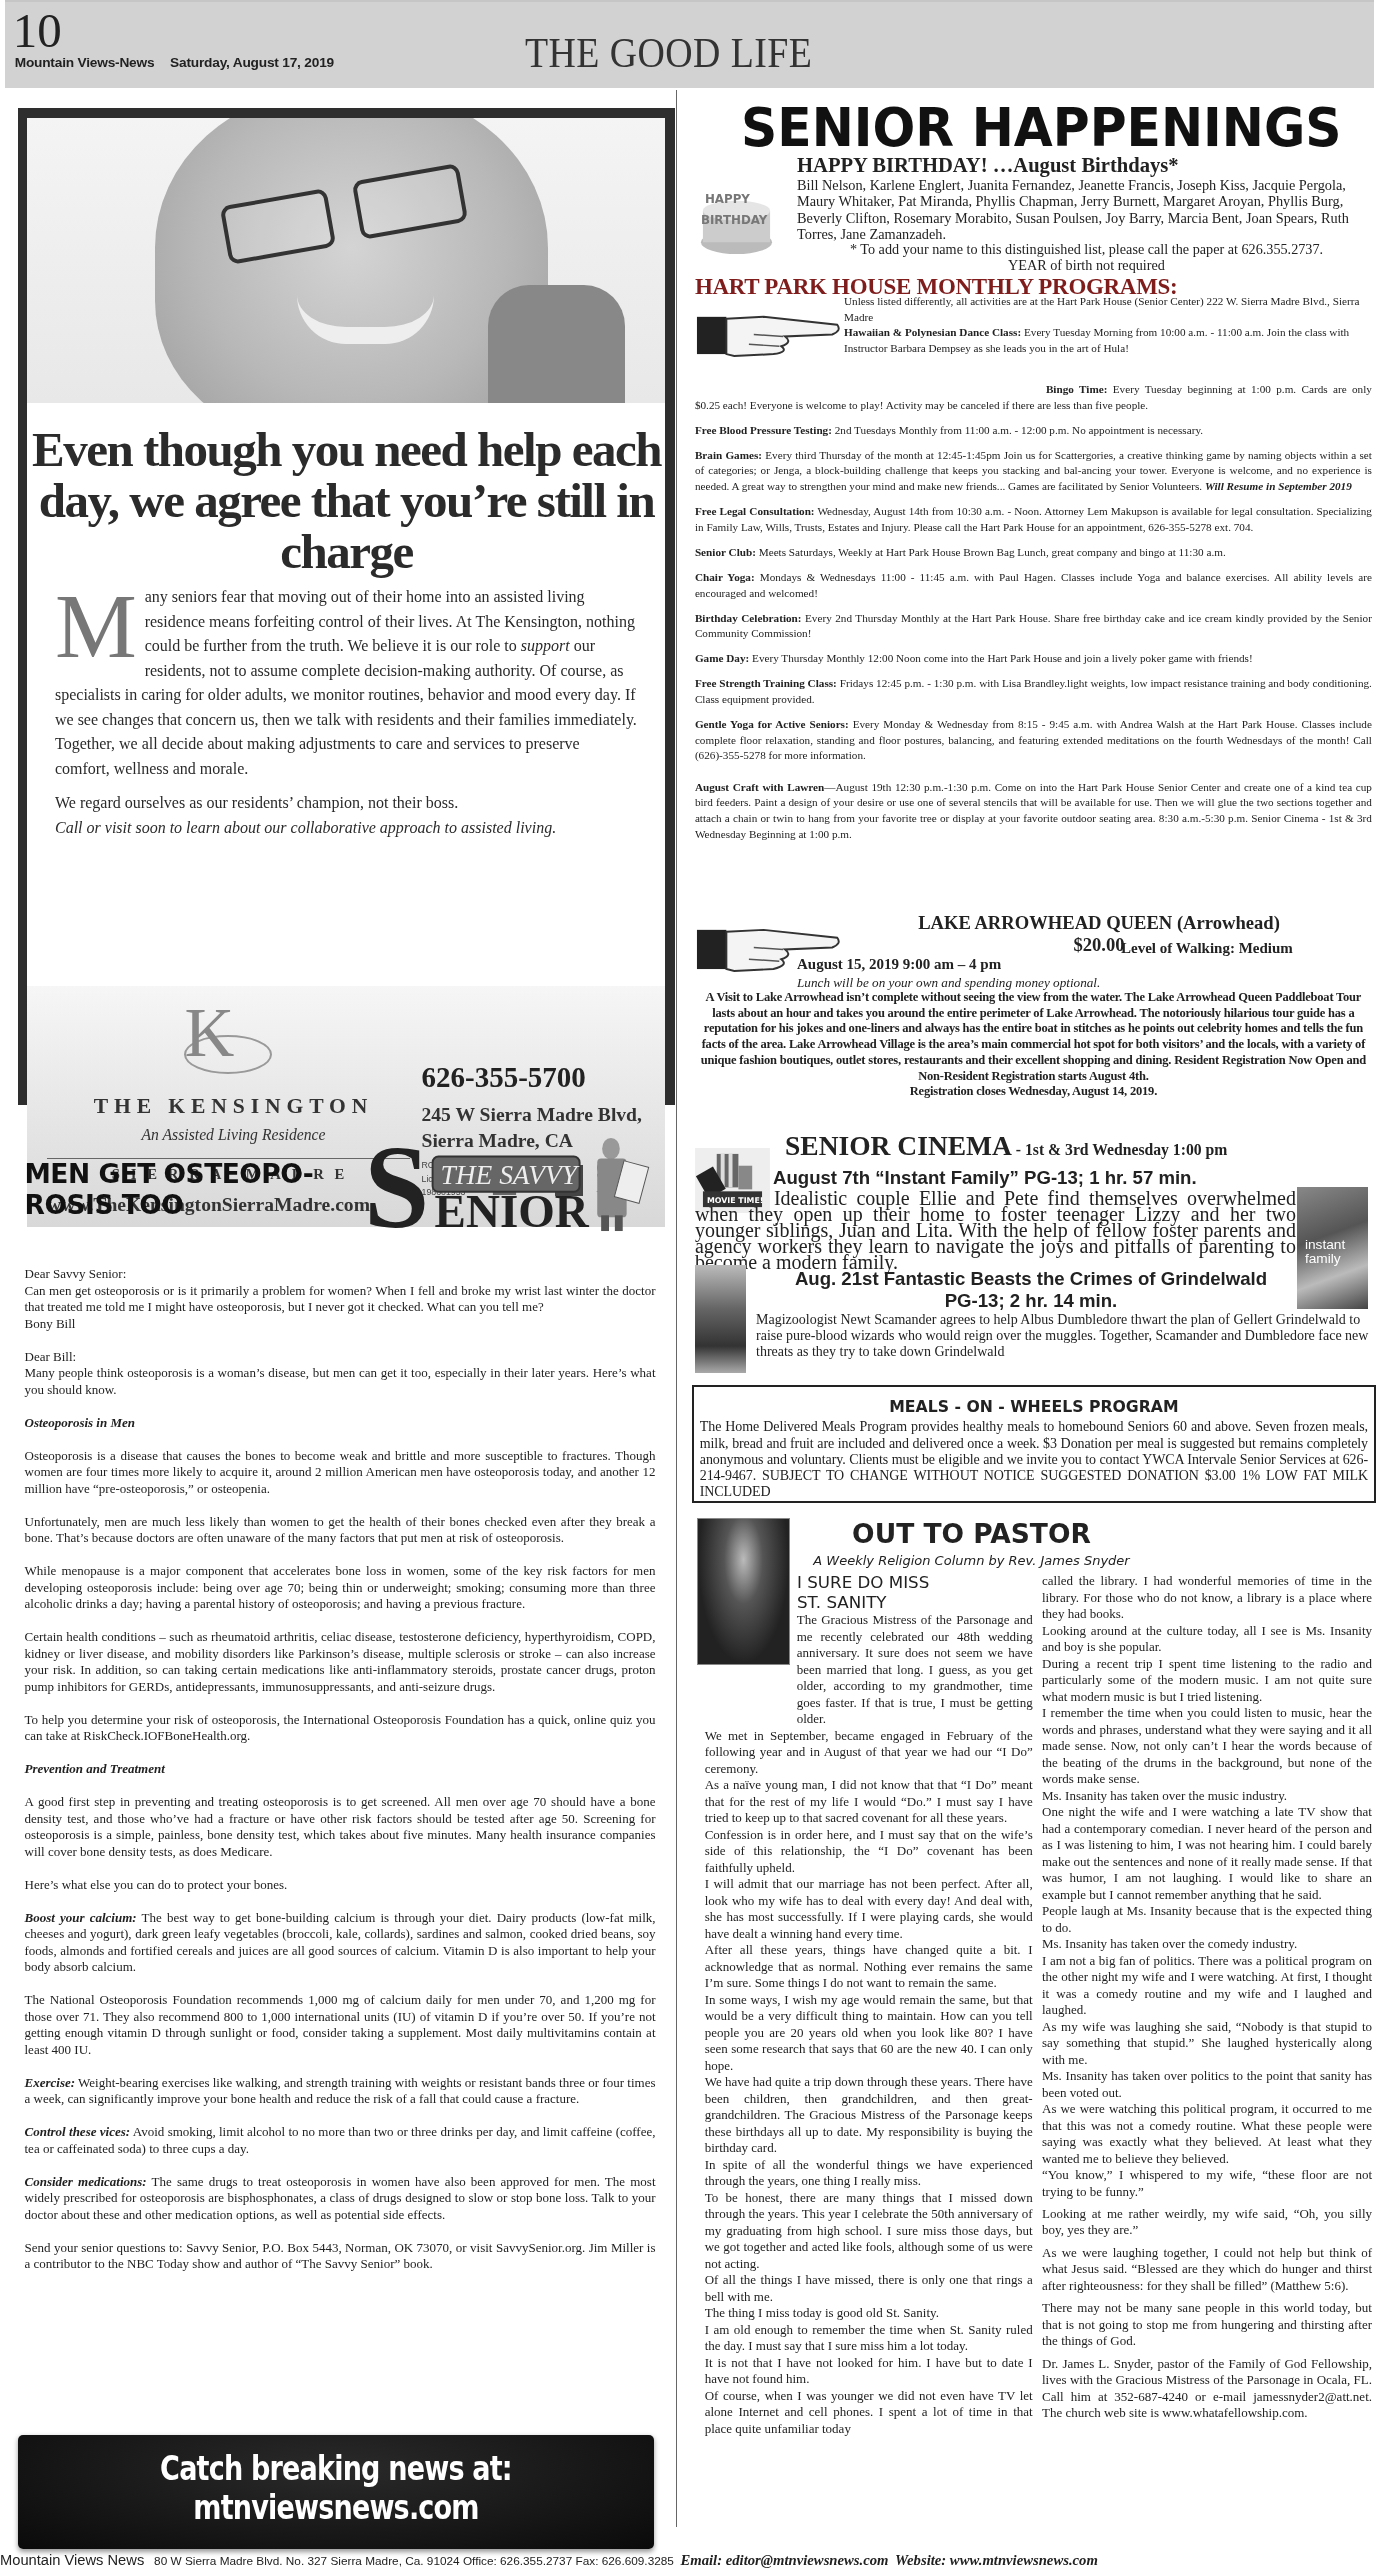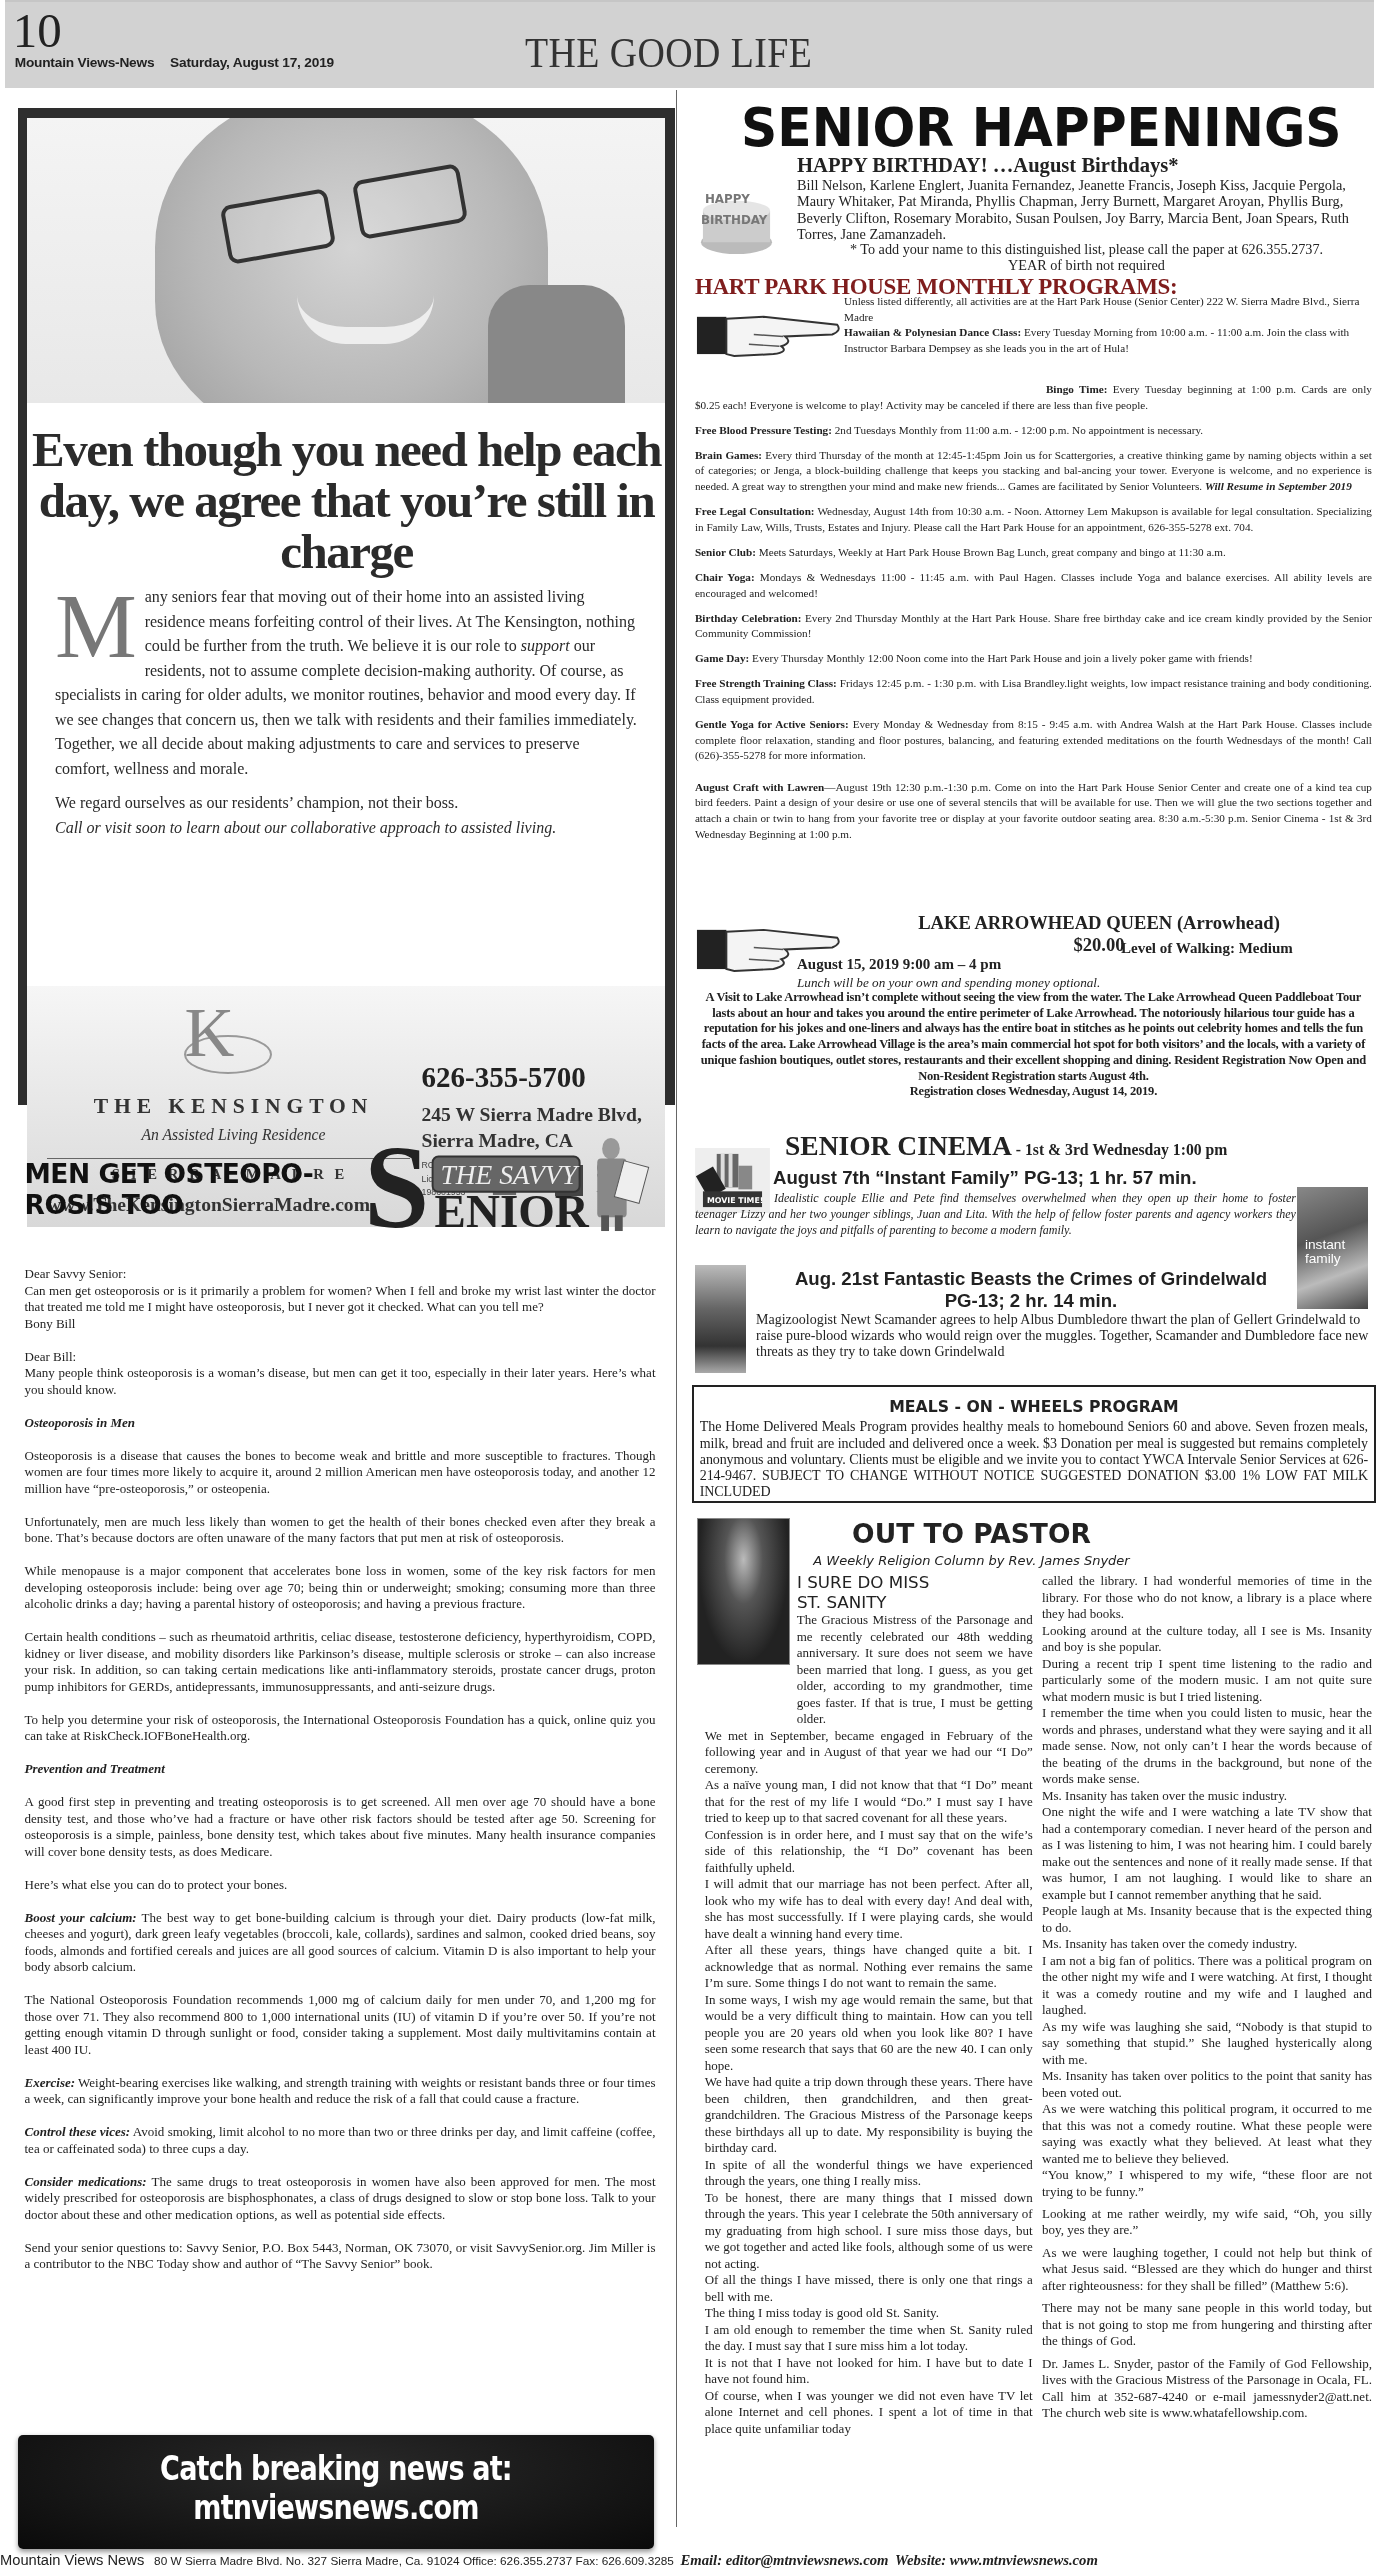--- a/index.html
+++ b/index.html
@@ -81,21 +81,21 @@
   .lake-date { position: absolute; left: 110px; top: 48px; font-weight: bold; font-size: 15px; }
   .lake-walk { position: absolute; left: 390px; top: 32px; font-weight: bold; font-size: 15px; margin-left: 44px; }
   .lake-lunch { position: absolute; left: 110px; top: 67px; font-style: italic; font-size: 13.2px; }
   .lake-desc { position: absolute; left: 7.9px; top: 82px; width: 677px; text-align: center; font-weight: bold; font-size: 12.5px; line-height: 15.7px; letter-spacing: -0.2px; }
 
   .cinema { position: absolute; left: 0; top: 1035px; width: 687px; font-family: "Liberation Serif", serif; color: #222; }
   .movie-icon { position: absolute; left: 7.9px; top: 19.6px; width: 75px; height: 65px; }
   .cin-title { position: absolute; left: 98px; top: 2px; font-size: 27.5px; font-weight: bold; }
   .cin-title .sub { font-size: 15.7px; }
   .m1-head { position: absolute; left: 86px; top: 39px; font-family: "Liberation Sans", sans-serif; font-weight: bold; font-size: 18.6px; }
-  .m1-desc { position: absolute; left: 7.9px; top: 62px; width: 601px; font-size: 12px; line-height: 16px; text-indent: 79px; text-align: justify; font-style: italic; }
+  .m1-desc { position: absolute; left: 7.9px; top: 62px; width: 601px; font-size: 20px; line-height: 16px; text-indent: 79px; text-align: justify; }
   .poster1 { position: absolute; left: 610px; top: 59px; width: 71px; height: 122px; background: linear-gradient(160deg,#888 0%,#555 40%,#bbb 70%,#444 100%); }
   .poster1 span { position: absolute; left: 7.9px; top: 51px; font-family: "Liberation Sans", sans-serif; font-size: 13.7px; color: #fff; line-height: 13.7px; }
   .poster2 { position: absolute; left: 7.9px; top: 137px; width: 51px; height: 108px; background: linear-gradient(180deg,#bbb 0%,#666 40%,#333 75%,#aaa 100%); }
   .m2-head { position: absolute; left: 69px; top: 140px; width: 550px; text-align: center; font-family: "Liberation Sans", sans-serif; font-weight: bold; font-size: 18.6px; line-height: 21.6px; }
   .m2-desc { position: absolute; left: 69px; top: 184px; width: 613px; font-size: 14px; line-height: 16px; }
 
   .meals { position: absolute; left: 4.9px; top: 1292px; width: 684px; height: 118px; border: 2px solid #222; padding: 3.9px 5.9px; font-family: "Liberation Serif", serif; color: #222; }
   .meals-title { text-align: center; font-family: "DejaVu Sans", sans-serif; font-weight: bold; font-size: 15.7px; line-height: 19.6px; margin-top: 5.9px; }
   .meals-body { font-size: 14px; line-height: 16.3px; text-align: justify; margin-top: 2.9px; letter-spacing: -0.1px; }
 

